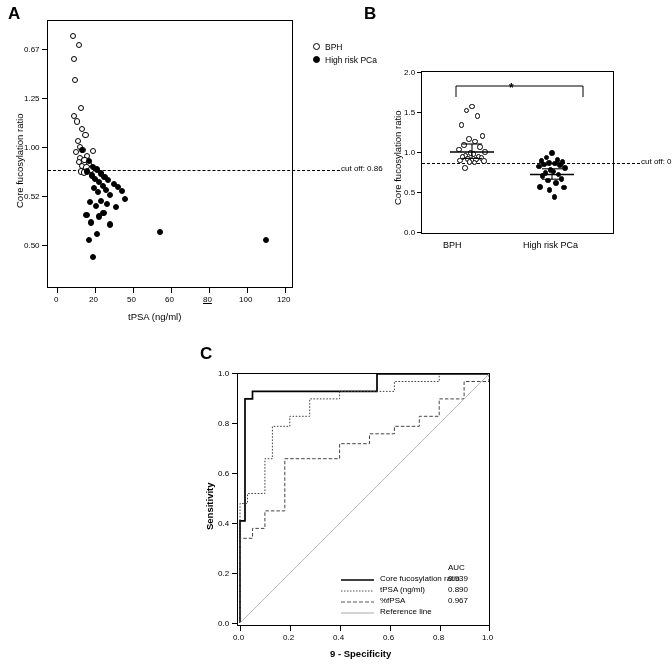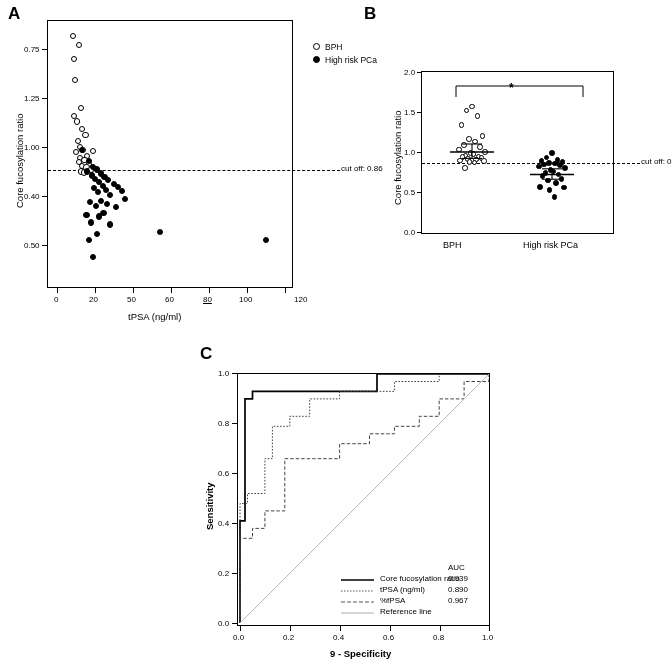--- a/index.html
+++ b/index.html
@@ -62,24 +62,24 @@
 <div class="panel-letter" style="left:8px;top:4px;">A</div>
 
 <div>
 
   <div class="frame" style="left:47px;top:20px;width:246px;height:268px;"></div>
 
   <div class="vlabel axis-label" style="left:14px;top:208px;transform:rotate(-90deg);">Core fucosylation ratio</div>
 
   <div class="axis-label" style="position:absolute;left:128px;top:311px;">tPSA (ng/ml)</div>
 
-  <div class="tick-label" style="left:24px;top:45px;">0.75</div>
+  <div class="tick-label" style="left:24px;top:45px;">0.67</div>
   <div class="tick-label" style="left:24px;top:94px;">1.25</div>
   <div class="tick-label" style="left:24px;top:143px;">1.00</div>
-  <div class="tick-label" style="left:24px;top:192px;">0.40</div>
+  <div class="tick-label" style="left:24px;top:192px;">0.52</div>
   <div class="tick-label" style="left:24px;top:241px;">0.50</div>
 
   <div class="tickmark" style="left:42px;top:49px;width:5px;height:1px;"></div>
   <div class="tickmark" style="left:42px;top:98px;width:5px;height:1px;"></div>
   <div class="tickmark" style="left:42px;top:147px;width:5px;height:1px;"></div>
   <div class="tickmark" style="left:42px;top:196px;width:5px;height:1px;"></div>
   <div class="tickmark" style="left:42px;top:245px;width:5px;height:1px;"></div>
 
   <div class="tickmark" style="left:57px;top:288px;width:1px;height:5px;"></div>
   <div class="tickmark" style="left:95px;top:288px;width:1px;height:5px;"></div>
@@ -88,21 +88,21 @@
   <div class="tickmark" style="left:209px;top:288px;width:1px;height:5px;"></div>
   <div class="tickmark" style="left:247px;top:288px;width:1px;height:5px;"></div>
   <div class="tickmark" style="left:285px;top:288px;width:1px;height:5px;"></div>
 
   <div class="tick-label" style="left:54px;top:295px;">0</div>
   <div class="tick-label" style="left:89px;top:295px;">20</div>
   <div class="tick-label" style="left:127px;top:295px;">50</div>
   <div class="tick-label" style="left:165px;top:295px;">60</div>
   <div class="tick-label" style="left:203px;top:295px;text-decoration:underline;">80</div>
   <div class="tick-label" style="left:239px;top:295px;">100</div>
-  <div class="tick-label" style="left:294px;top:295px;text-align:center;">120</div>
+  <div class="tick-label" style="left:277px;top:295px;text-align:center;">120</div>
 
   <div class="dashline" style="left:48px;top:170px;width:292px;"></div>
   <div class="cutoff-text" style="position:absolute;left:341px;top:164px;">cut off: 0.86</div>
 
   <div style="position:absolute;left:313px;top:40px;">
     <div style="display:flex;align-items:center;gap:5px;height:13px;">
       <span class="dot open" style="position:relative;width:7px;height:7px;"></span>
       <span class="legend-text">BPH</span>
     </div>
     <div style="display:flex;align-items:center;gap:5px;height:13px;">

